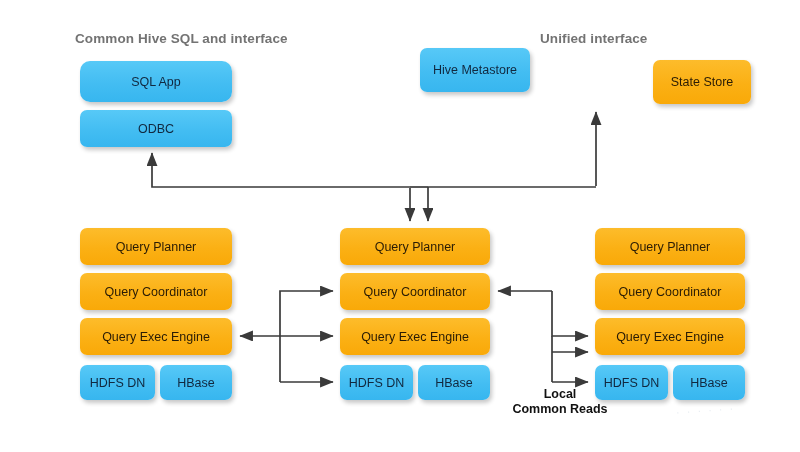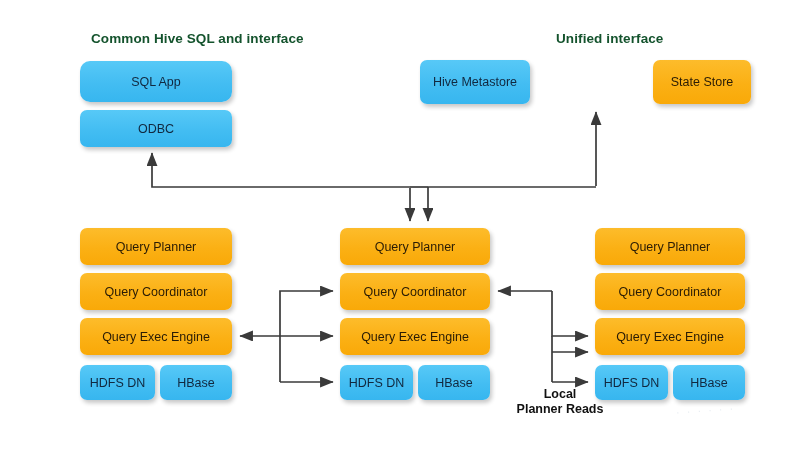--- a/index.html
+++ b/index.html
@@ -14,24 +14,23 @@
     position: relative;
     width: 800px;
     height: 452px;
     background: #ffffff;
     overflow: hidden;
   }
   .hdr {
     position: absolute;
     font-size: 13.5px;
     font-weight: bold;
-    color: #14532d;
+    color: #737373;
     white-space: nowrap;
     letter-spacing: 0.1px;
-    margin-left: 16px;
   }
   .box {
     position: absolute;
     box-sizing: border-box;
     border-radius: 7px;
     display: flex;
     align-items: center;
     justify-content: center;
     text-align: center;
     font-size: 12.5px;
@@ -87,21 +86,21 @@
   <div class="hdr" style="left:75px; top:31px;">Common Hive SQL and interface</div>
   <div class="hdr" style="left:540px; top:31px;">Unified interface</div>
 
   <div class="box blue" style="left:80px; top:61px; width:152px; height:41px;border-radius:10px;">
     <span class="lbl">SQL App</span>
   </div>
   <div class="box blue" style="left:80px; top:110px; width:152px; height:37px;">
     <span class="lbl">ODBC</span>
   </div>
 
-  <div class="box blue" style="left:420px; top:60px; width:110px; height:44px;">
+  <div class="box blue" style="left:420px; top:48px; width:110px; height:44px;">
     <span class="lbl">Hive
 Metastore</span>
   </div>
   <div class="box orange" style="left:653px; top:60px; width:98px; height:44px;">
     <span class="lbl">State
 Store</span>
   </div>
 
   <div class="box orange" style="left:80px; top:228px; width:152px; height:37px;">
     <span class="lbl">Query Planner</span>
@@ -145,21 +144,21 @@
     <span class="lbl">Query Exec Engine</span>
   </div>
   <div class="box blue" style="left:595px; top:365px; width:73px; height:35px;">
     <span class="lbl">HDFS DN</span>
   </div>
   <div class="box blue" style="left:673px; top:365px; width:72px; height:35px;">
     <span class="lbl">HBase</span>
   </div>
 
   <div class="note" style="left:505px; top:387px; width:110px;">Local
-Planner Reads</div>
+Common Reads</div>
 
   <svg class="arrows" viewBox="0 0 800 452">
     <defs>
       <marker id="ah" markerWidth="9" markerHeight="9" refX="7.6" refY="3.2" orient="auto" markerUnits="strokeWidth">
         <path d="M0,0 L8,3.2 L0,6.4 z" fill="#3a3a3a"></path>
       </marker>
     </defs>
     <g fill="none" stroke="#3a3a3a" stroke-width="1.7" marker-end="url(#ah)">
 
       <path d="M410,187 L152,187 L152,153"></path>

